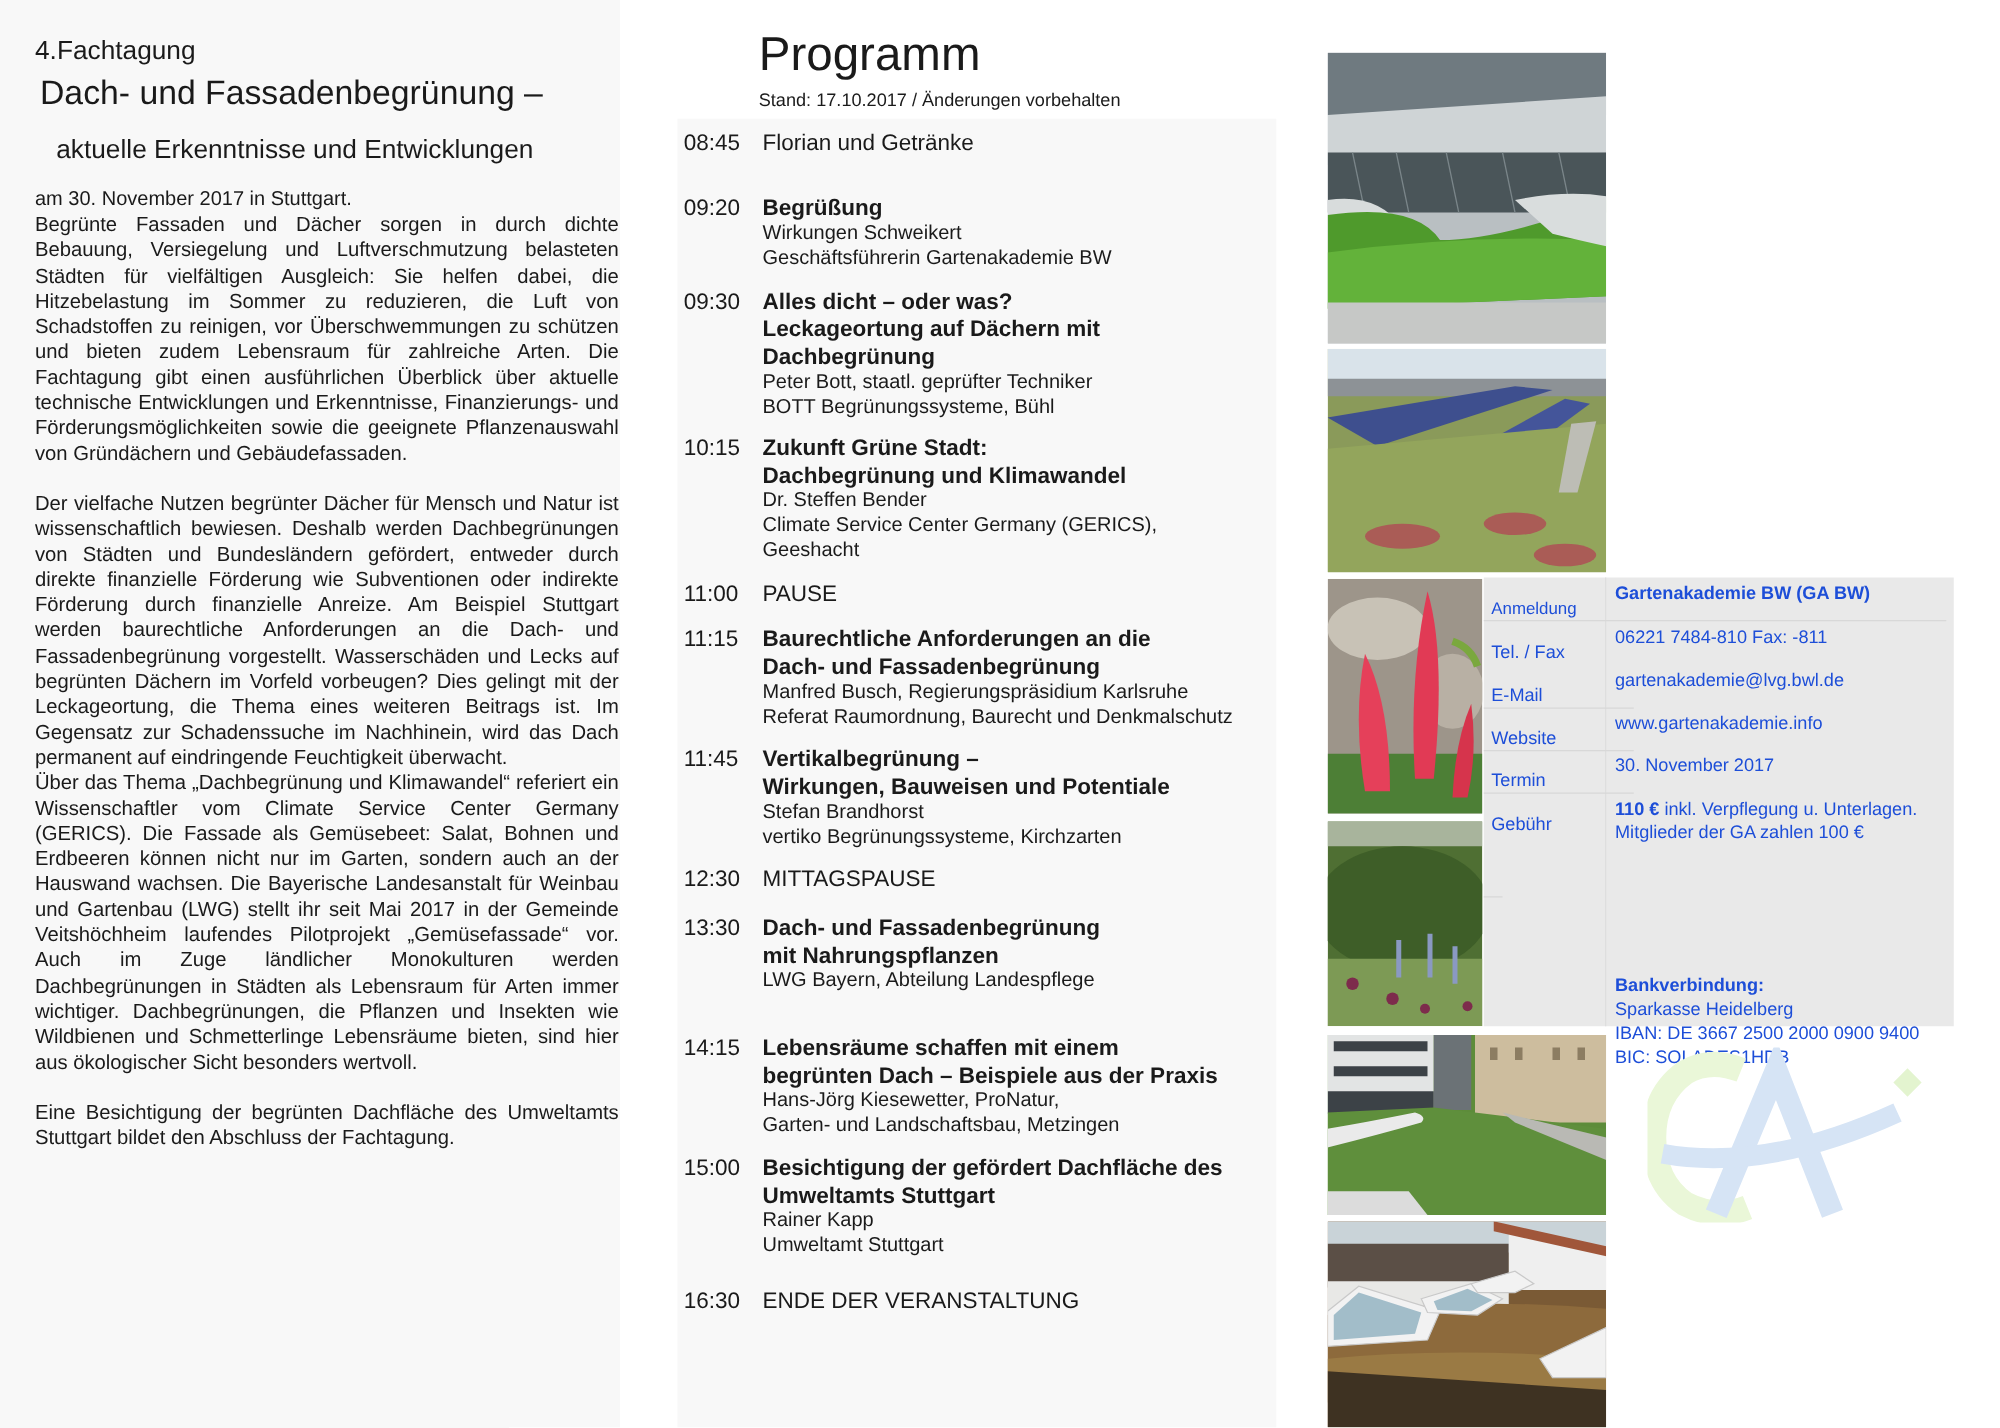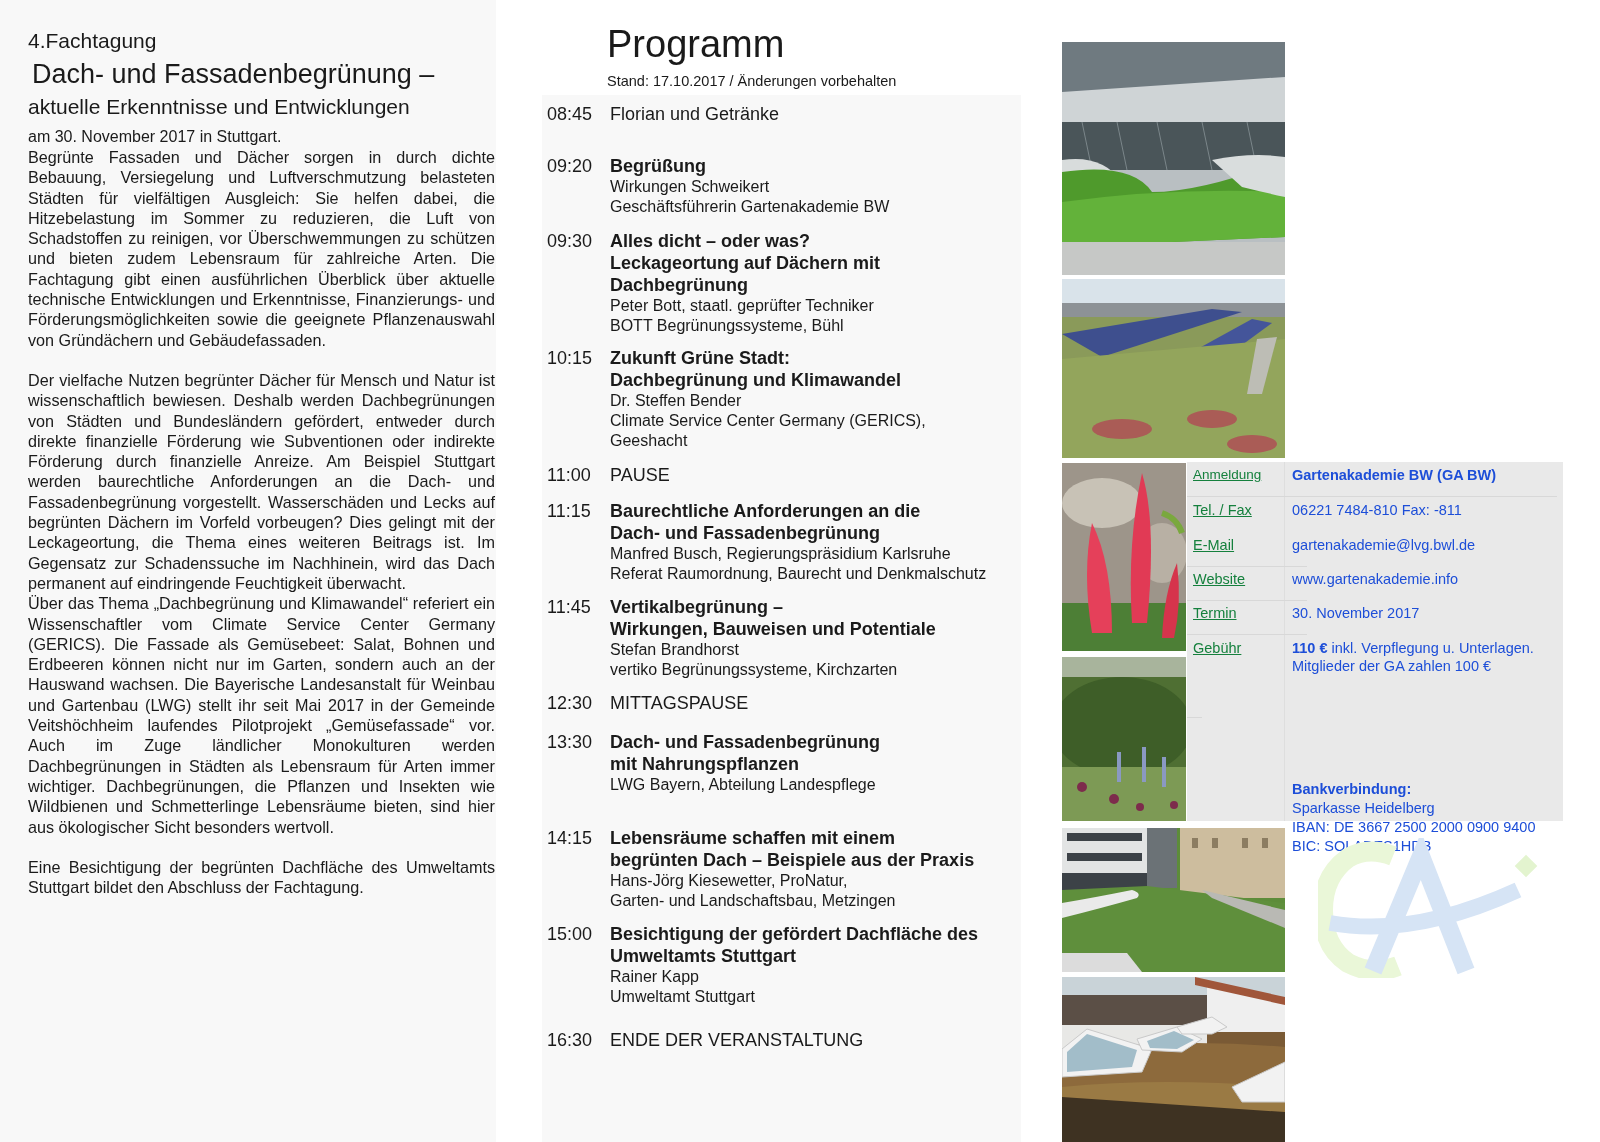--- a/index.html
+++ b/index.html
@@ -9,21 +9,21 @@
     font-family:"Liberation Sans", sans-serif;
   }
   
   #left {
     position:absolute; left:0; top:0; width:496px; height:1142px;
     background:#f8f8f8;
   }
   #left .inner { position:absolute; left:28px; top:28px; width:467px; }
   .kicker { font-size:21px; line-height:26px; margin:0; }
   .title-main { font-size:27px; line-height:32px; margin:4px; font-weight:normal; }
-  .title-sub { font-size:21px; line-height:26px; margin:0; }
+  .title-sub { font-size:21px; line-height:26px; margin:17px; }
   .date-line { font-size:16px; line-height:20px; margin:7px 0 0 0; }
   .para {
     font-size:16.2px; line-height:20.3px; text-align:justify; margin:0;
     hyphens:none;
   }
   .para.gap { margin-top:20px; }
   .para.gap-first { }
 
   
   #prog-title {
@@ -58,21 +58,21 @@
 
   #info {
     position:absolute; left:1187px; top:462px; width:376px; height:359px;
     background:#e9e9e9;
   }
   #info .divider-v {
     position:absolute; left:97px; top:0; width:1px; height:359px; background:#dedede;
   }
   .info-row { position:absolute; left:0; width:376px; }
   .info-row .lbl {
-    position:absolute; left:6px; top:0; font-size:14.5px; line-height:18px; color:#15803d;text-decoration:underline;
+    position:absolute; left:6px; top:12px; font-size:14.5px; line-height:18px; color:#1d4ed8;
   }
   .info-row .val {
     position:absolute; left:105px; top:0; width:268px; font-size:14.5px; line-height:18px;
     color:#1d4ed8;
   }
   .info-row .val b { font-weight:bold; }
   .hline { position:absolute; height:1px; background:#d8d8d8; }
 
   #ga-logo { position:absolute; left:1318px; top:838px; width:240px; height:140px; }
 </style>

